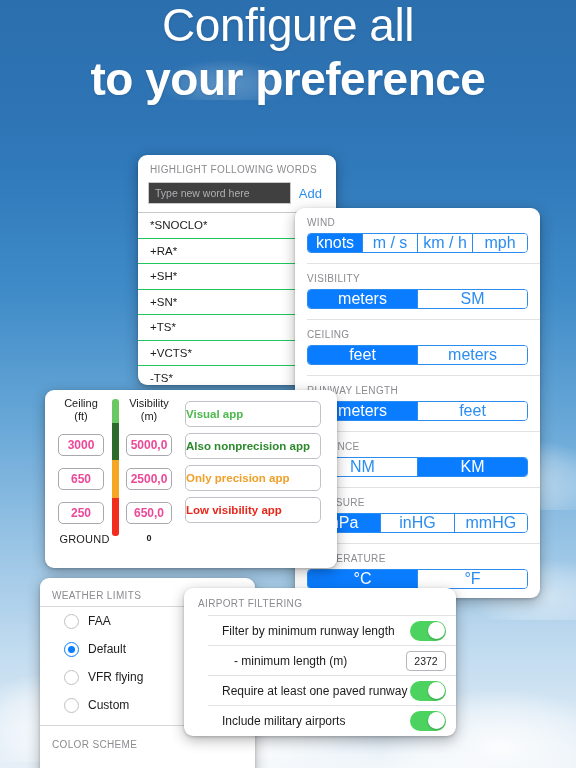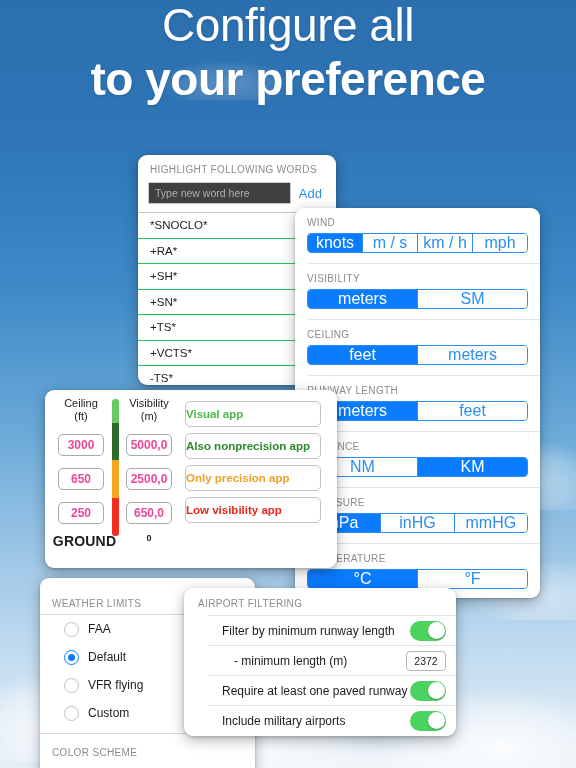--- a/index.html
+++ b/index.html
@@ -139,21 +139,21 @@
   .mincol { display: flex; flex-direction: column; align-items: center; width: 56px; }
   .minbox {
     width: 46px; height: 22px;
     border: 1px solid #a8a8ae;
     border-radius: 5px;
     background: #fff;
     display: flex; align-items: center; justify-content: center;
     font-size: 12px; font-weight: 700; color: #ec4899;
   }
   .minspacer { height: 12px; }
-  .groundlbl { font-size: 14px; font-weight: 700; color: #1c1c1e; letter-spacing: .2px; margin-left: 7px; }
+  .groundlbl { font-size: 11px; font-weight: 400; color: #1c1c1e; letter-spacing: .2px; margin-left: 7px; }
   .zerolbl { font-size: 9px; font-weight: 700; color: #1c1c1e; }
   .barcol { width: 12px; display: flex; flex-direction: column; align-items: center; padding-top: 2px; }
   .bar { width: 7px; border-radius: 3px; overflow: hidden; display: flex; flex-direction: column; }
   .bar > span { display: block; width: 7px; }
   .applist { flex: 1 1 auto; padding: 4px 6px 0 8px; display: flex; flex-direction: column; gap: 6px; }
   .appbtn {
     height: 26px;
     border: 1px solid #c2c2c8;
     border-radius: 5px;
     background: #fff;
@@ -366,21 +366,21 @@
       <div class="applist" id="app-categories">
           <div class="appbtn" style="color: rgb(76, 185, 76);">Visual app</div>
           <div class="appbtn" style="color: rgb(44, 138, 44);">Also nonprecision app</div>
           <div class="appbtn" style="color: rgb(240, 160, 40);">Only precision app</div>
           <div class="appbtn" style="color: rgb(232, 39, 26);">Low visibility app</div>
         </div>
     </div>
   </div>
 
   <div class="panel" id="p-limits">
-    <div class="sect-hdr" style="padding-top:20px">WEATHER LIMITS</div>
+    <div class="sect-hdr" style="padding-top:12px">WEATHER LIMITS</div>
     <div class="hairline"></div>
     <div id="limits-list">
         <div class="radiorow">
           <span class="radio"></span>
           <span>FAA</span>
         </div>
         <div class="radiorow">
           <span class="radio sel"></span>
           <span>Default</span>
         </div>

